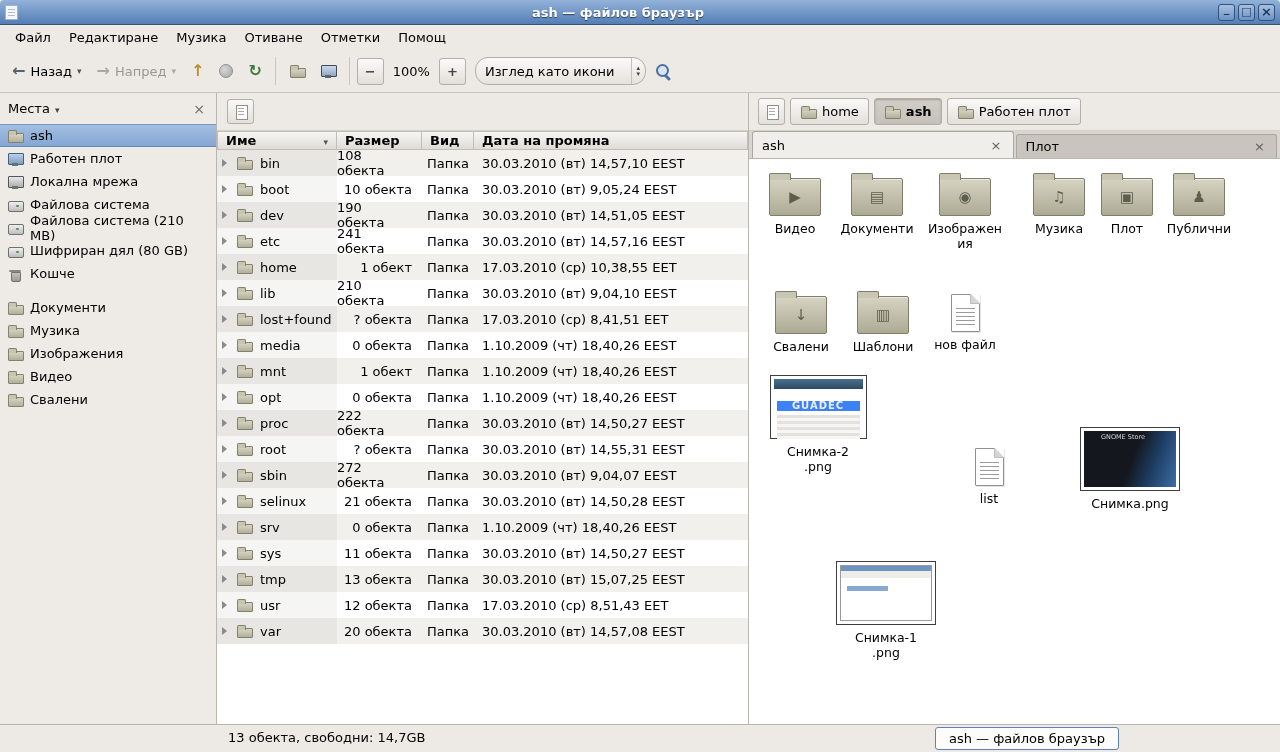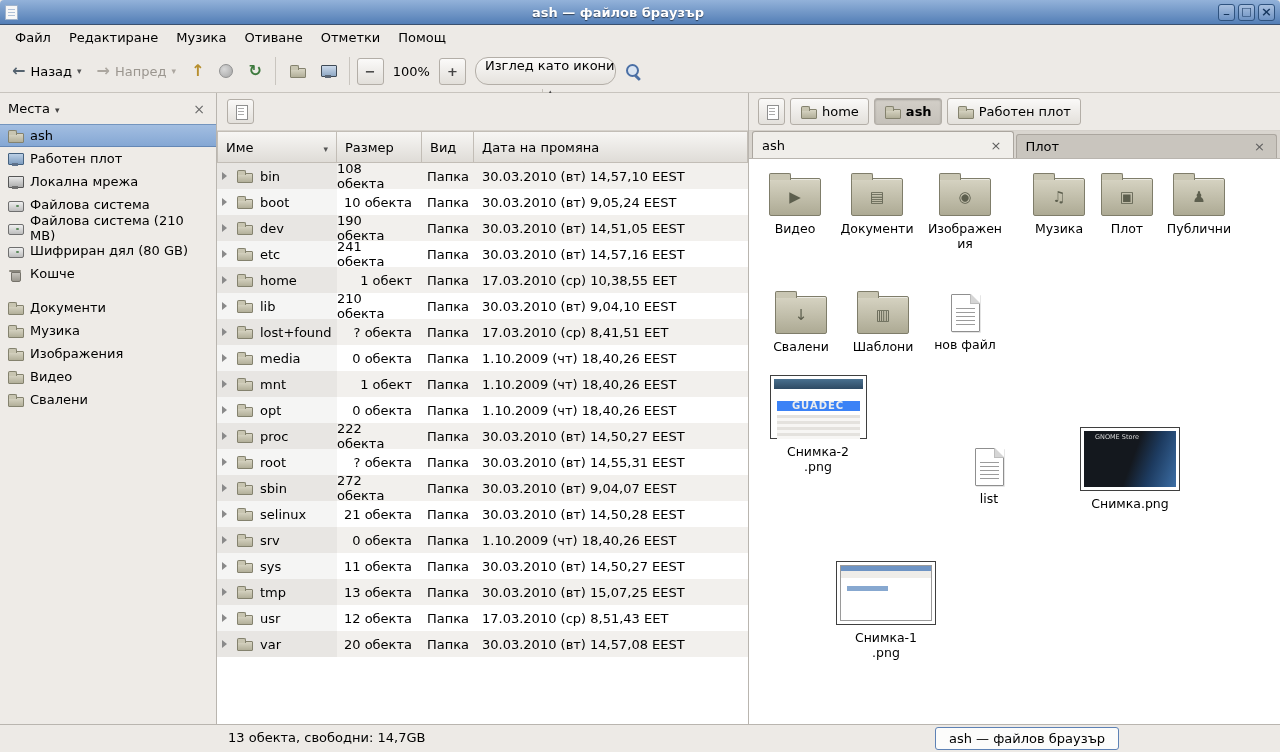--- a/index.html
+++ b/index.html
@@ -40,21 +40,21 @@
   .dd { font-size:9px; color:#555; }
   .disabled .dd { color:#ACA7A0; }
   .stop-ic { width:14px; height:14px; border-radius:50%; border:1px solid #909090;
     background:radial-gradient(circle at 35% 35%,#D8D8D8,#A5A5A5); }
   .sep { width:1px; height:28px; background:#C9C5BF; margin:0 4px; }
   .zbtn { width:27px; height:27px; border:1px solid #B3AEA7; border-radius:3px;
     background:linear-gradient(#FBFAF9,#E2DFDA); display:flex; align-items:center;
     justify-content:center; font-weight:bold; color:#444; }
   .zoom-level { padding:0 6px; }
   .combo { display:flex; align-items:center; height:28px; margin-left:6px; padding:0 0 0 9px;
-    border:1px solid #B3AEA7; border-radius:13px; background:linear-gradient(#FBFAF9,#E5E2DD); gap:16px;flex-direction:column; }
+    border:1px solid #B3AEA7; border-radius:13px; background:linear-gradient(#FBFAF9,#E5E2DD); gap:16px; }
   .spin { display:flex; flex-direction:column; justify-content:center; align-items:center;
     border-left:1px solid #C5C1BA; padding:0 5px; height:100%; font-size:7px; line-height:6px; color:#444; }
   .spin::before { content:"▴"; }
   .spin::after { content:"▾"; }
   .mag { position:relative; width:17px; height:17px; }
   .mag::before { content:""; position:absolute; left:1px; top:1px; width:9px; height:9px;
     border:2px solid #4A6FA5; border-radius:50%; background:#D9E4F2; }
   .mag::after { content:""; position:absolute; left:11px; top:11px; width:7px; height:3px;
     background:#4A6FA5; transform:rotate(45deg); transform-origin:0 0; border-radius:1px; }
 
@@ -102,21 +102,21 @@
   .si-page::after { content:""; position:absolute; left:5px; top:4px; width:6px; height:7px;
     background:repeating-linear-gradient(#ABABAB 0 1px,transparent 1px 3px); }
 
   
   .middle { flex:1; min-width:0; display:flex; flex-direction:column; background:#fff;
     border-right:1px solid #B9B5AF; }
   .pane-top { height:38px; background:#EDEAE6; border-bottom:1px solid #D5D1CB;
     display:flex; align-items:center; padding:0 10px; }
   .loc-btn { width:27px; height:25px; border:1px solid #B3AEA7; border-radius:3px;
     background:linear-gradient(#FAF9F8,#E3E0DB); display:flex; align-items:center; justify-content:center; }
-  .thead { display:flex; height:32px; }
+  .thead { display:flex; height:19px;font-weight:bold; }
   .th { background:linear-gradient(#F7F6F4,#DFDCD7); border:1px solid #C2BDB6; border-left:none;
     display:flex; align-items:center; padding:0 8px; }
   .th.h-name { width:120px; border-left:1px solid #C2BDB6; justify-content:space-between; }
   .th.h-size { width:85px; }
   .th.h-type { width:52px; }
   .th.h-date { flex:1; }
   .sort-arrow::after { content:"▾"; font-size:9px; color:#555; }
   .tree-rows { flex:1; overflow:hidden; }
   .trow { display:flex; height:26px; align-items:stretch; }
   .trow:nth-child(odd) { background:#F2F0ED; }
@@ -185,21 +185,21 @@
   .k-web .big, .k-store .big, .k-shot .big { display:block; background:#fff;
     border:1px solid #3F3F3F; padding:3px; }
   .k-web .big { width:97px; height:64px; }
   .k-web .big::before { content:""; display:block; height:10px; background:linear-gradient(#49708F,#2E4A63); }
   .k-web .thumbtext { display:block; margin:12px 3px 0; background:#3b82f6; color:#EDEDED;
     font-size:10px; line-height:10px; font-weight:bold; letter-spacing:1px; }
   .k-web .big::after { content:""; display:block; margin:4px 3px 0; height:24px;
     background:repeating-linear-gradient(#E4E2DE 0 3px,#F7F6F4 3px 6px); }
 
   .k-store .big { width:100px; height:64px; }
-  .k-store .thumbtext { display:block; height:100%; padding:2px 11px; text-align:left;
+  .k-store .thumbtext { display:block; height:100%; padding:2px 17px; text-align:left;
     background:linear-gradient(110deg,#14181E 0 52%,#1D3B60 72%,#3C6EA5); color:#D8D8D8;
     font-size:6.5px; line-height:8px; }
 
   .k-shot .big { width:100px; height:64px; }
   .k-shot .thumbtext { display:block; height:100%; border:1px solid #9A9A9A; position:relative;
     background:linear-gradient(#6E94C4 0 5px,#EFEDE9 5px 12px,#FFFFFF 12px); }
   .k-shot .thumbtext::after { content:""; position:absolute; left:6px; top:20px; width:45%; height:5px;
     background:#87A8D0; }
 
   

